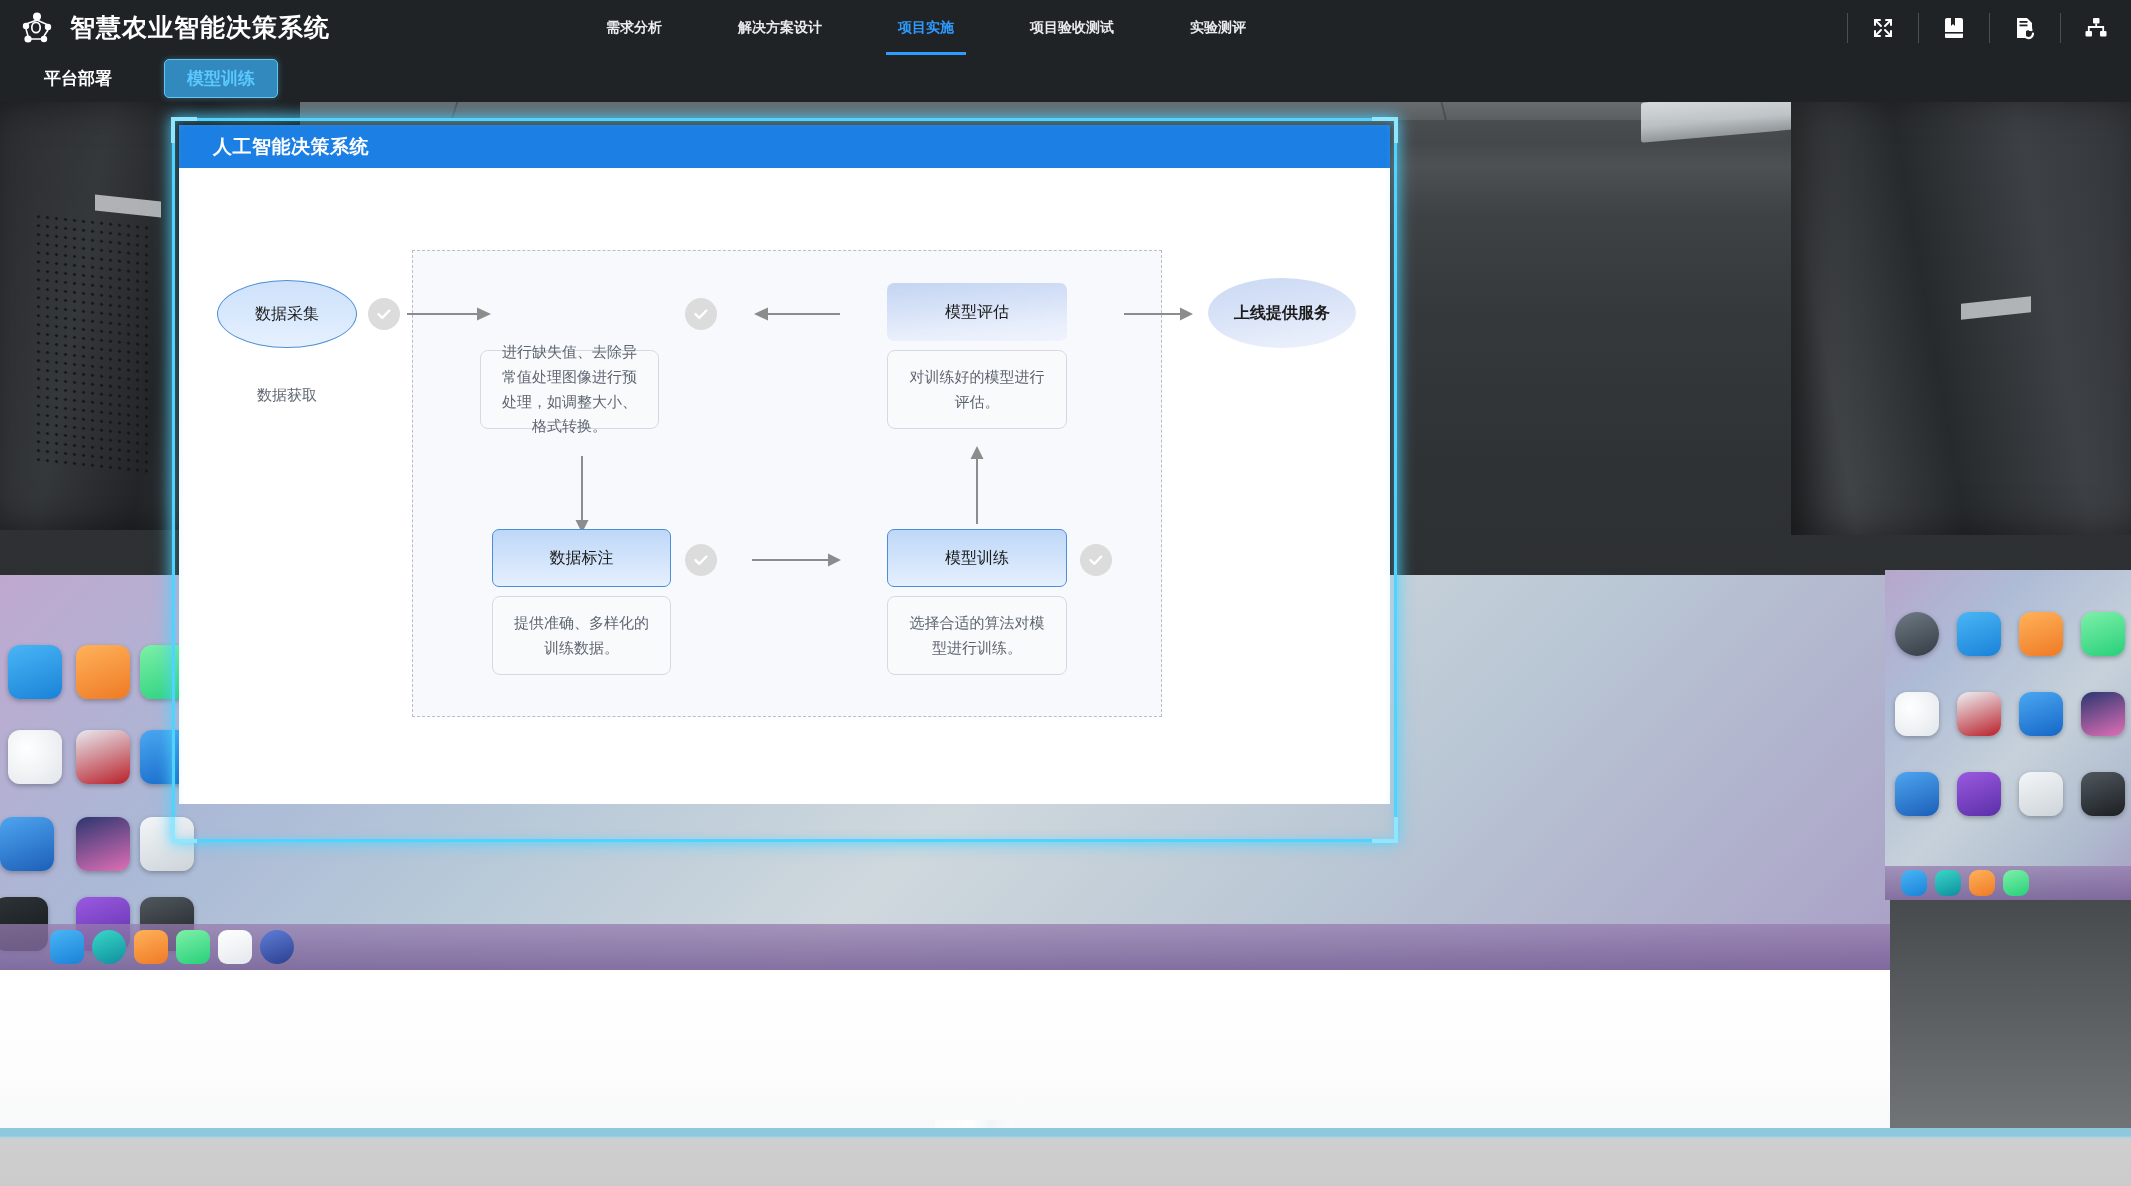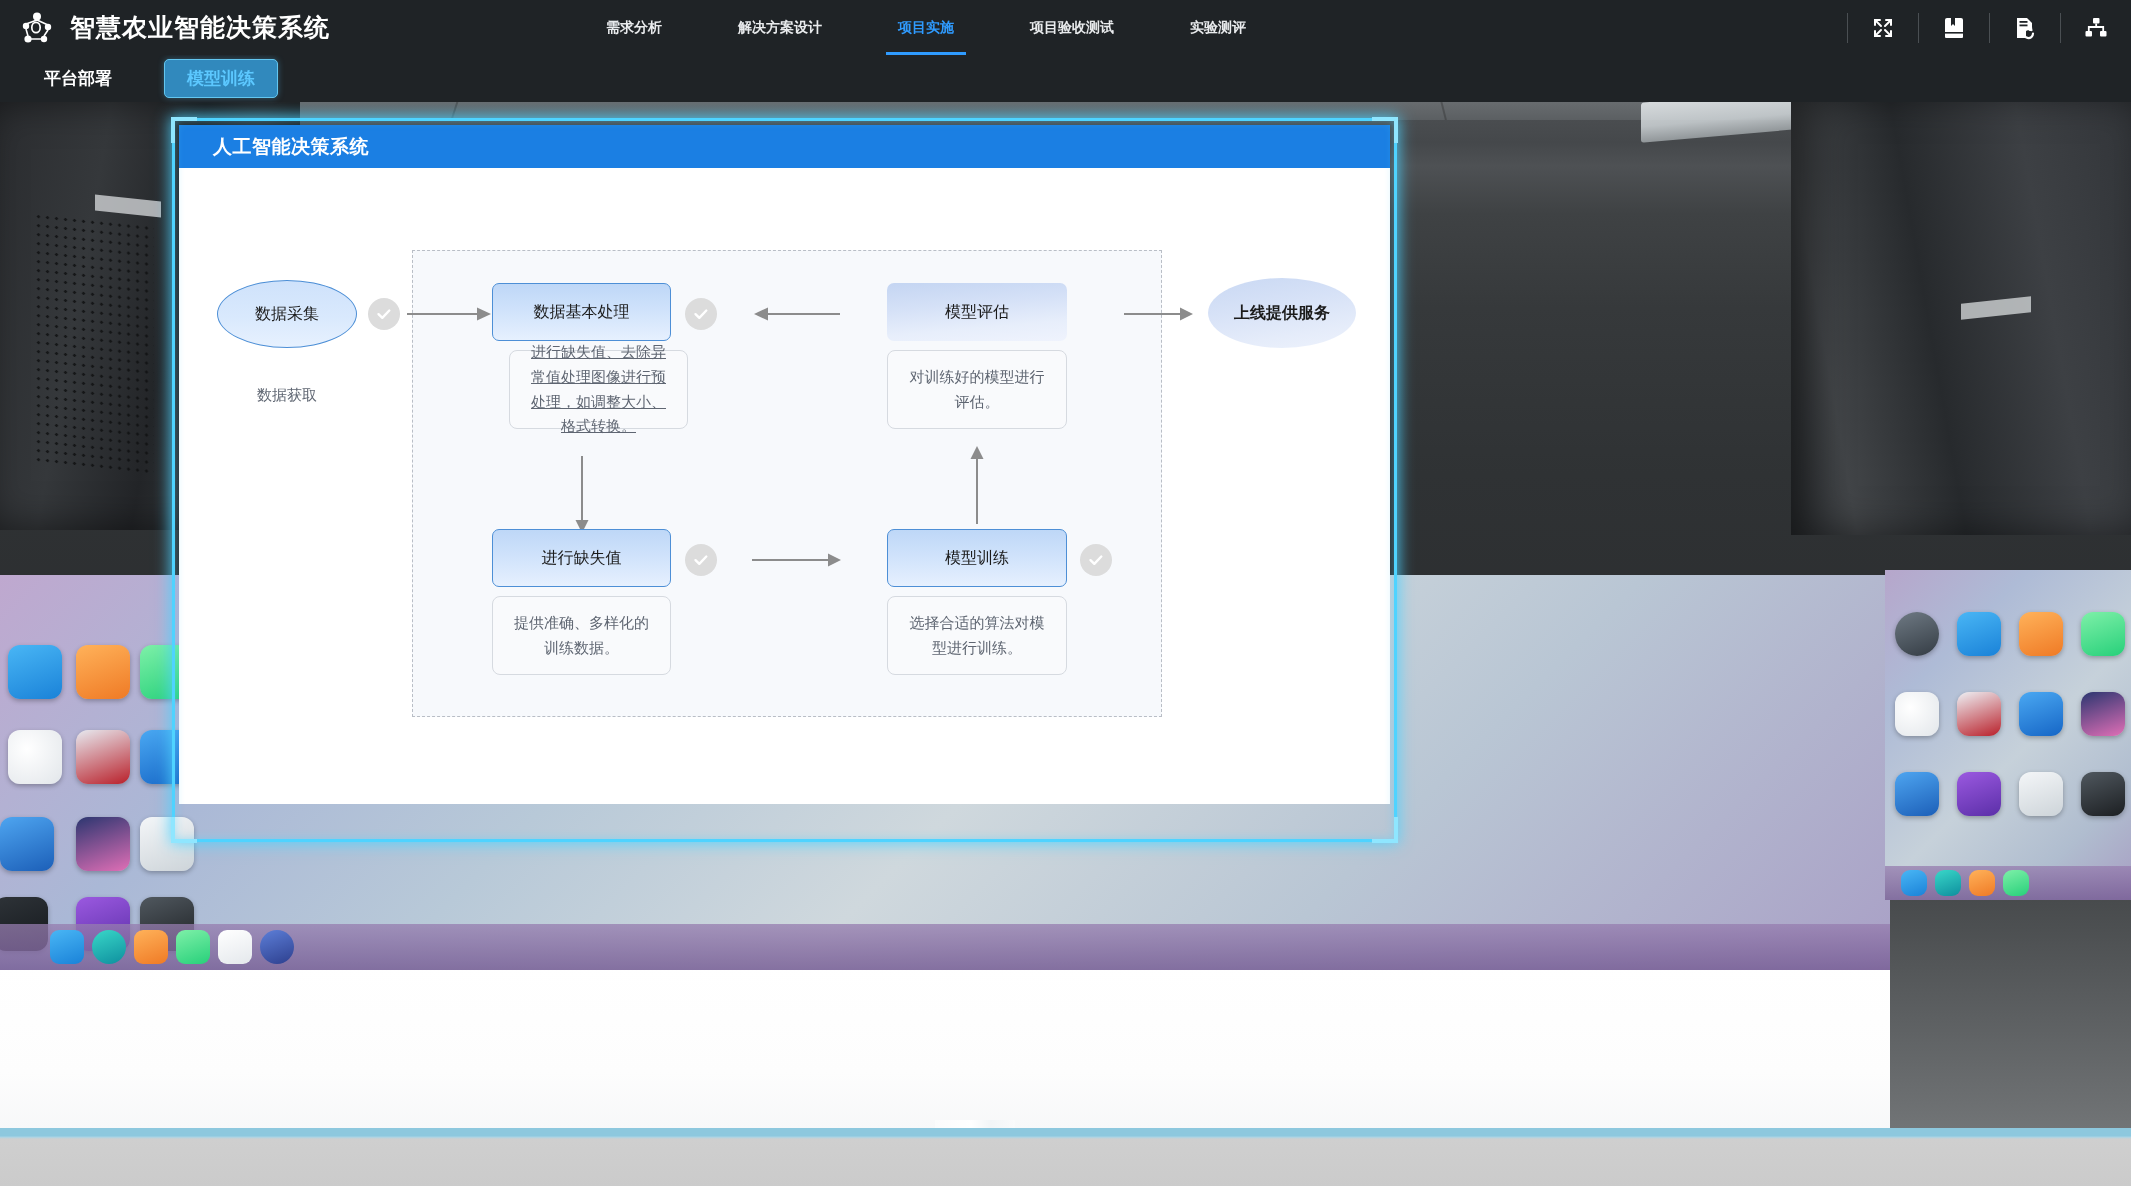--- a/index.html
+++ b/index.html
@@ -417,24 +417,21 @@
           </span>
         </div>
 
         <div class="arrow" style="left:228px; top:138px;">
           <svg width="86" height="16" viewBox="0 0 86 16">
             <line x1="0" y1="8" x2="70" y2="8" stroke="#8c8c8c" stroke-width="2"></line>
             <path d="M70 1.5 L84 8 L70 14.5 Z" fill="#8c8c8c"></path>
           </svg>
         </div>
 
-        <div class="node-box bordered" style="left:313px; top:115px; width:179px; height:58px;">
-          <span>数据基本处理</span>
-        </div>
-        <div class="desc-box" style="left:330px; top:182px; width:179px; height:79px;text-decoration:underline;">进行缺失值、去除异常值处理图像进行预处理，如调整大小、格式转换。</div>
+        <div class="desc-box" style="left:301px; top:182px; width:179px; height:79px;">进行缺失值、去除异常值处理图像进行预处理，如调整大小、格式转换。</div>
         <div class="check" style="left:506px; top:130px;">
           <span>
             <svg width="20" height="20" viewBox="0 0 20 20" fill="none" stroke="#ffffff" stroke-width="2.4" stroke-linecap="round" stroke-linejoin="round">
               <path d="M4.5 10.2 L8.3 13.8 L15.3 6.5"></path>
             </svg>
           </span>
         </div>
 
         <div class="arrow" style="left:573px; top:138px;">
           <svg width="88" height="16" viewBox="0 0 88 16">
@@ -460,21 +457,21 @@
         </div>
 
         <div class="arrow" style="left:395px; top:288px;">
           <svg width="16" height="78" viewBox="0 0 16 78">
             <line x1="8" y1="0" x2="8" y2="64" stroke="#8c8c8c" stroke-width="2"></line>
             <path d="M1.5 64 L8 77 L14.5 64 Z" fill="#8c8c8c"></path>
           </svg>
         </div>
 
         <div class="node-box bordered" style="left:313px; top:361px; width:179px; height:58px;">
-          <span>进行缺失值</span>
+          <span>数据标注</span>
         </div>
         <div class="desc-box" style="left:313px; top:428px; width:179px; height:79px;">提供准确、多样化的训练数据。</div>
         <div class="check" style="left:506px; top:376px;">
           <span>
             <svg width="20" height="20" viewBox="0 0 20 20" fill="none" stroke="#ffffff" stroke-width="2.4" stroke-linecap="round" stroke-linejoin="round">
               <path d="M4.5 10.2 L8.3 13.8 L15.3 6.5"></path>
             </svg>
           </span>
         </div>
 

